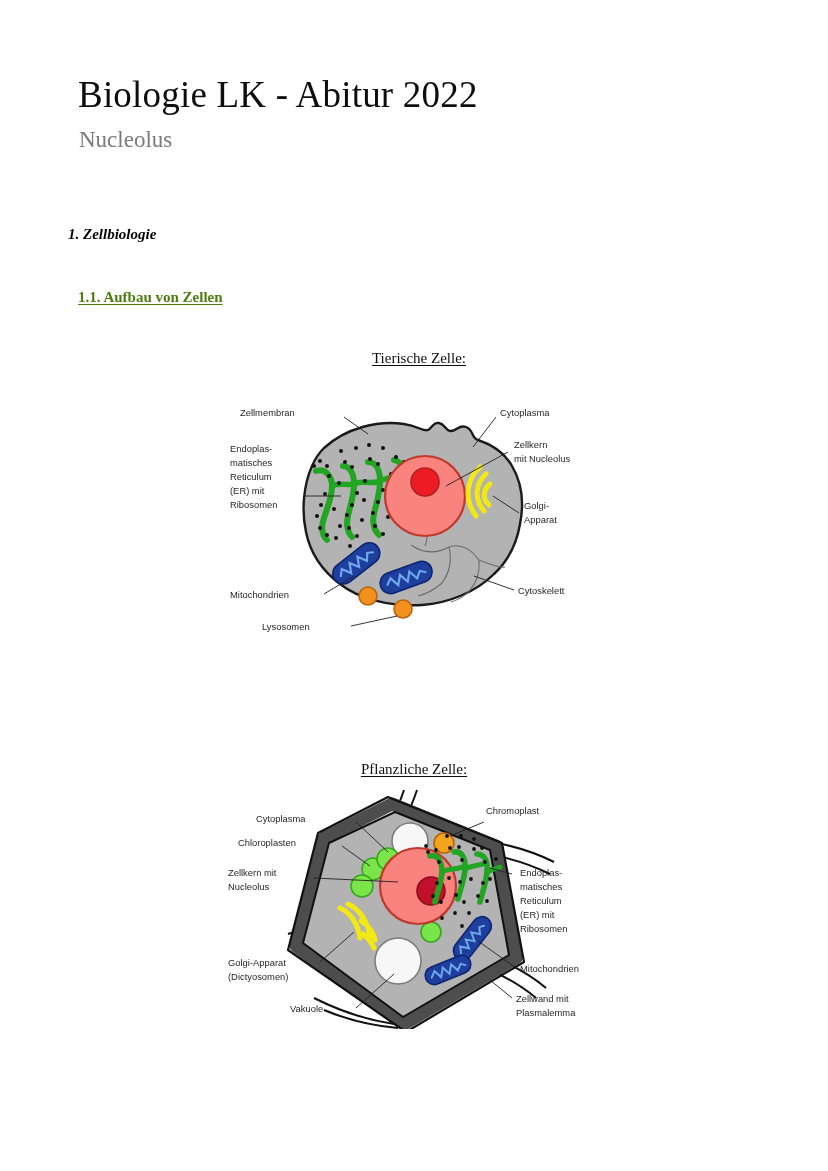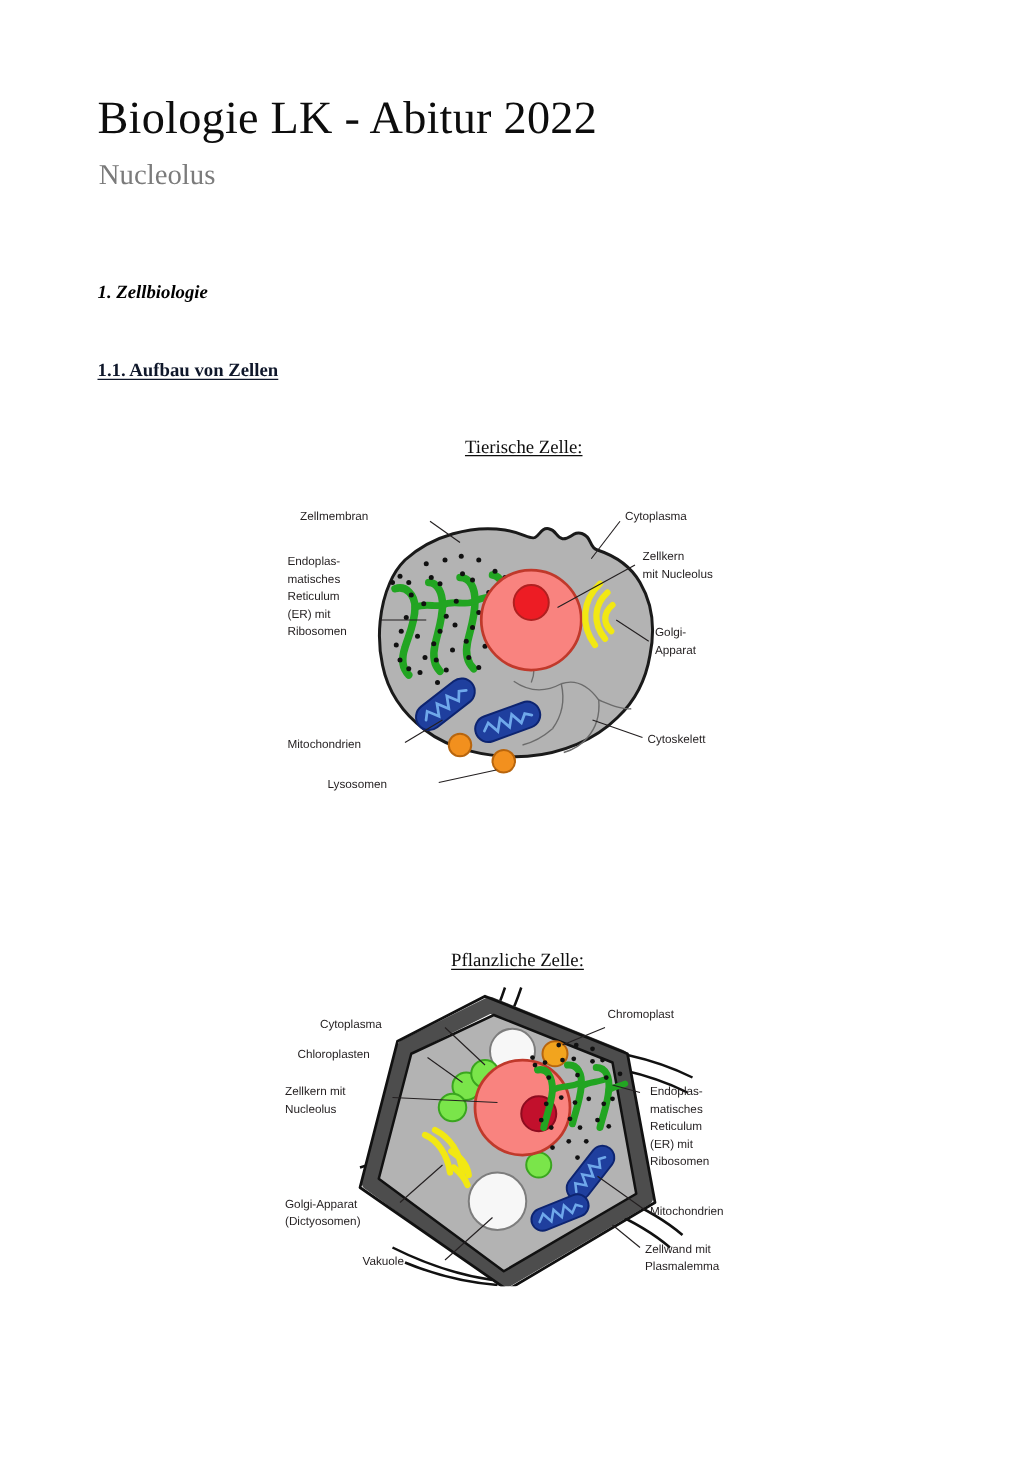--- a/index.html
+++ b/index.html
@@ -19,28 +19,28 @@
     font-family: "Liberation Serif", serif;
     font-size: 37px; line-height:1.15; color:#0d0d0d;
     letter-spacing: .2px; white-space:nowrap;
   }
   .doc-subtitle {
     position:absolute; left:79px; top:126px;
     font-family:"Liberation Serif", serif;
     font-size: 23px; color:#7b7b7b; line-height:1.2;
   }
   .h2 {
-    position:absolute; left:78px; top:226px;
+    position:absolute; left:68px; top:226px;
     font-family:"Liberation Serif", serif;
     font-size:15px; font-weight:bold; font-style:italic; color:#000;
   }
   .h3 {
     position:absolute; left:78px; top:289px;
     font-family:"Liberation Serif", serif;
-    font-size:15px; font-weight:bold; color:#0f172a;
+    font-size:15px; font-weight:bold; color:#4d7c0f;
     text-decoration: underline; text-underline-offset:2px;
   }
   .fig-caption {
     position:absolute; width:828px; text-align:center;
     font-family:"Liberation Serif", serif;
     font-size:15px; color:#0d0d0d;
   }
   .fig-caption span { text-decoration: underline; text-underline-offset:2px; }
   #caption-animal { top:350px; left:5px; }
   #caption-plant  { top:721px; left:0;margin-top:40px; }

